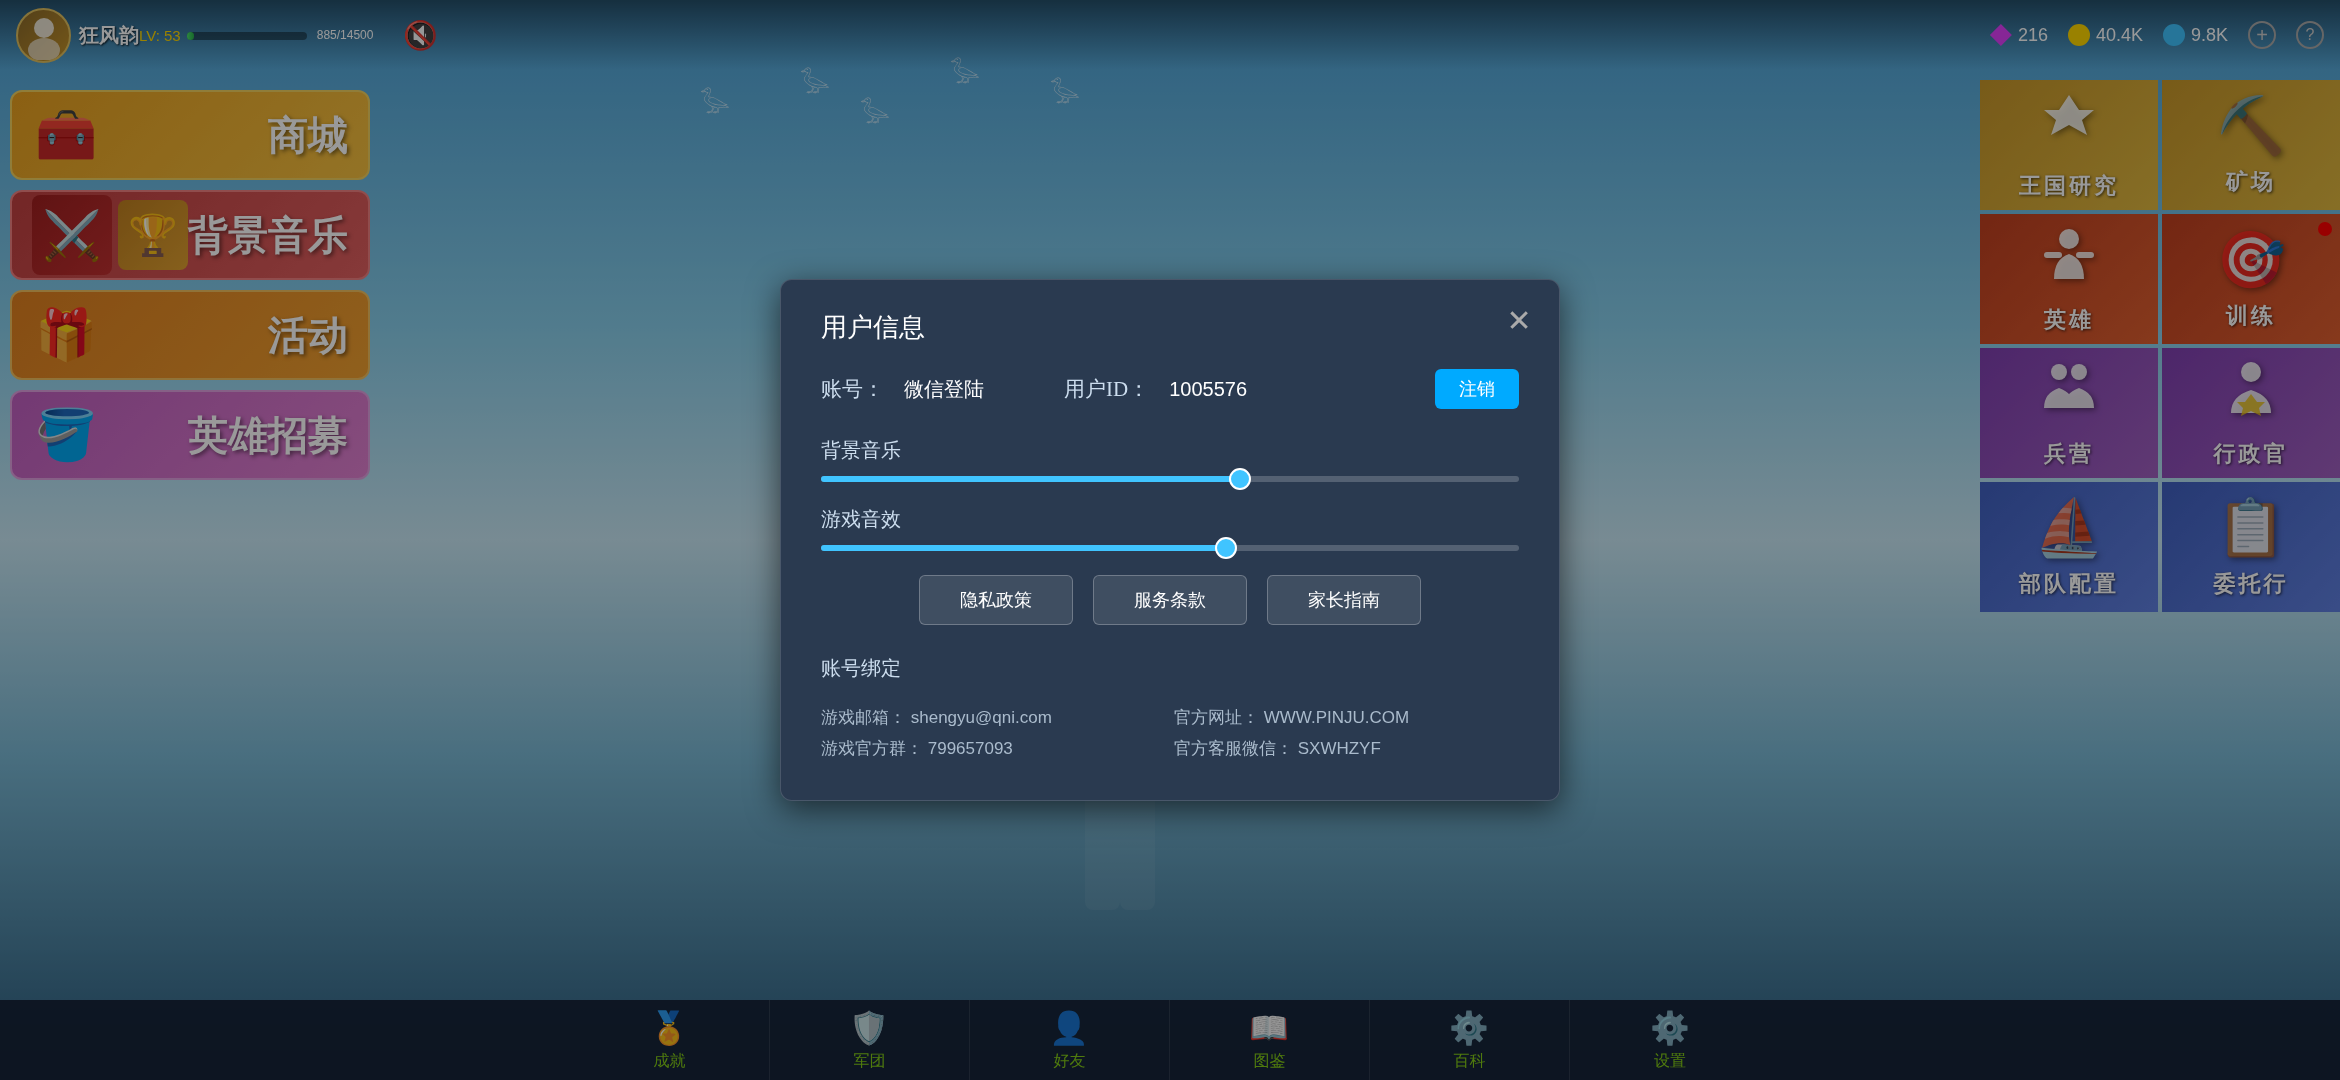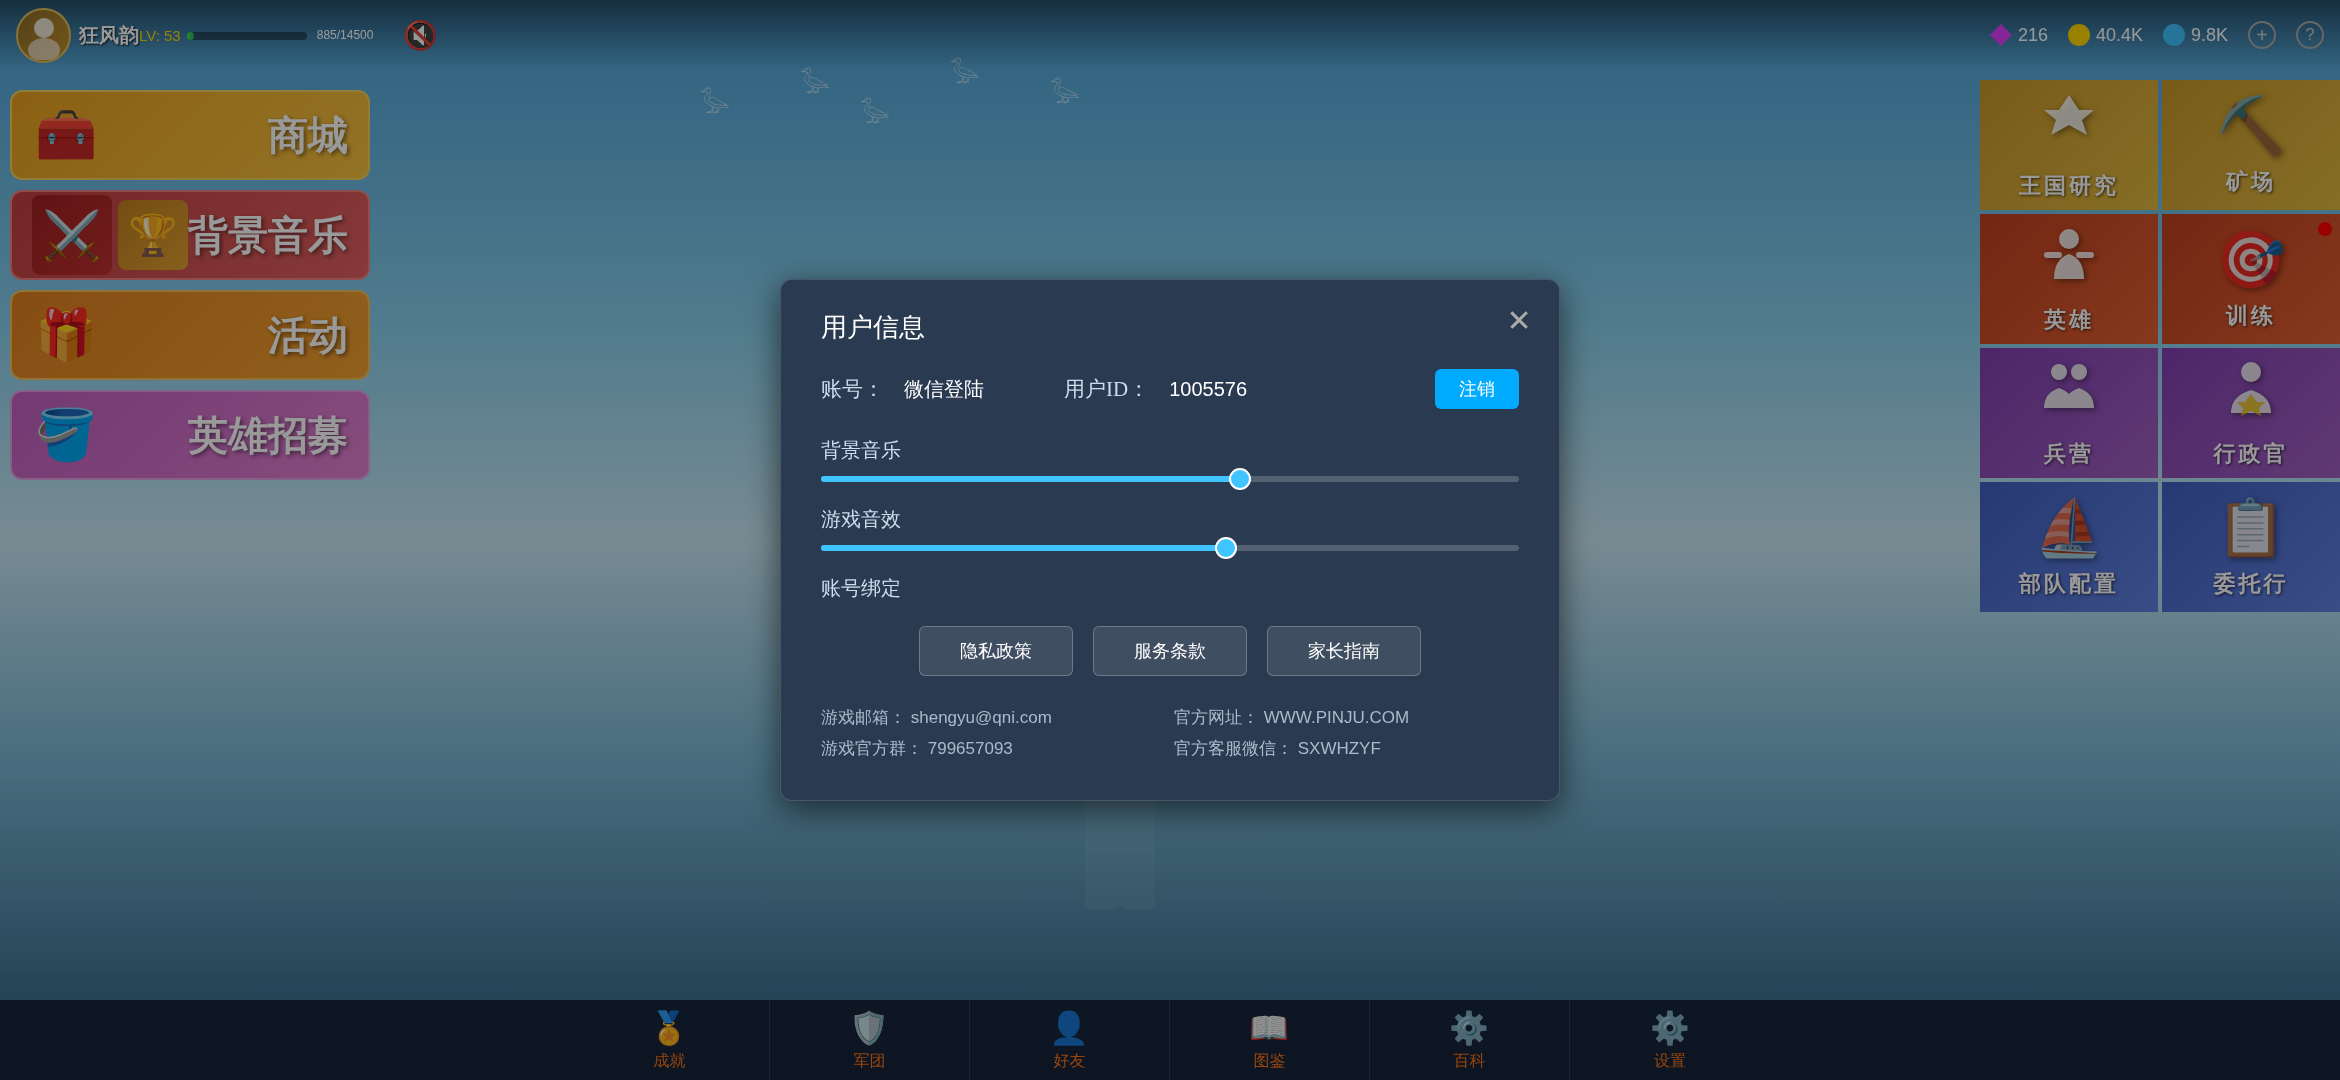--- a/index.html
+++ b/index.html
@@ -309,21 +309,21 @@
 
     .nav-item:last-child { border-right: none; }
 
     .nav-icon {
       font-size: 32px;
       color: #5abcf0;
     }
 
     .nav-label {
       font-size: 16px;
-      color: #f97316;
+      color: #84cc16;
     }
 
     
     #modal-overlay {
       position: absolute;
       inset: 0;
       background: rgba(0,0,0,0.4);
       z-index: 100;
       display: flex;
       align-items: center;
@@ -679,27 +679,27 @@
     </div>
 
     <div class="slider-container">
       <div class="section-label">游戏音效</div>
       <div class="slider-track">
         <div class="slider-fill" style="width: 58%;"></div>
         <div class="slider-thumb" style="left: calc(58% - 11px);"></div>
       </div>
     </div>
 
-    <div id="binding-label">账号绑定</div>
-
     <div id="policy-buttons">
       <button class="policy-btn">隐私政策</button>
       <button class="policy-btn">服务条款</button>
       <button class="policy-btn">家长指南</button>
     </div>
+
+    <div id="binding-label">账号绑定</div>
 
     <div id="contact-info">
       <span class="contact-line">
         <span>游戏邮箱：</span>
         <span>shengyu@qni.com</span>
       </span>
       <span class="contact-line">
         <span>官方网址：</span>
         <span>WWW.PINJU.COM</span>
       </span>

